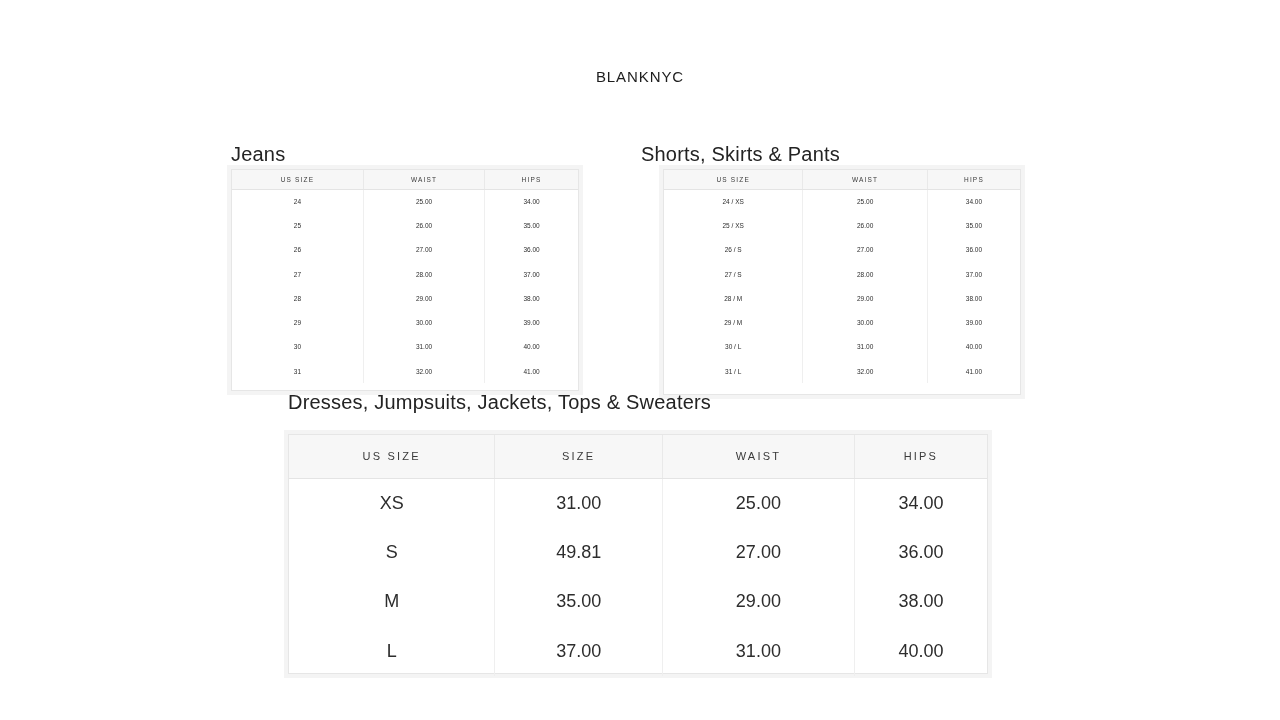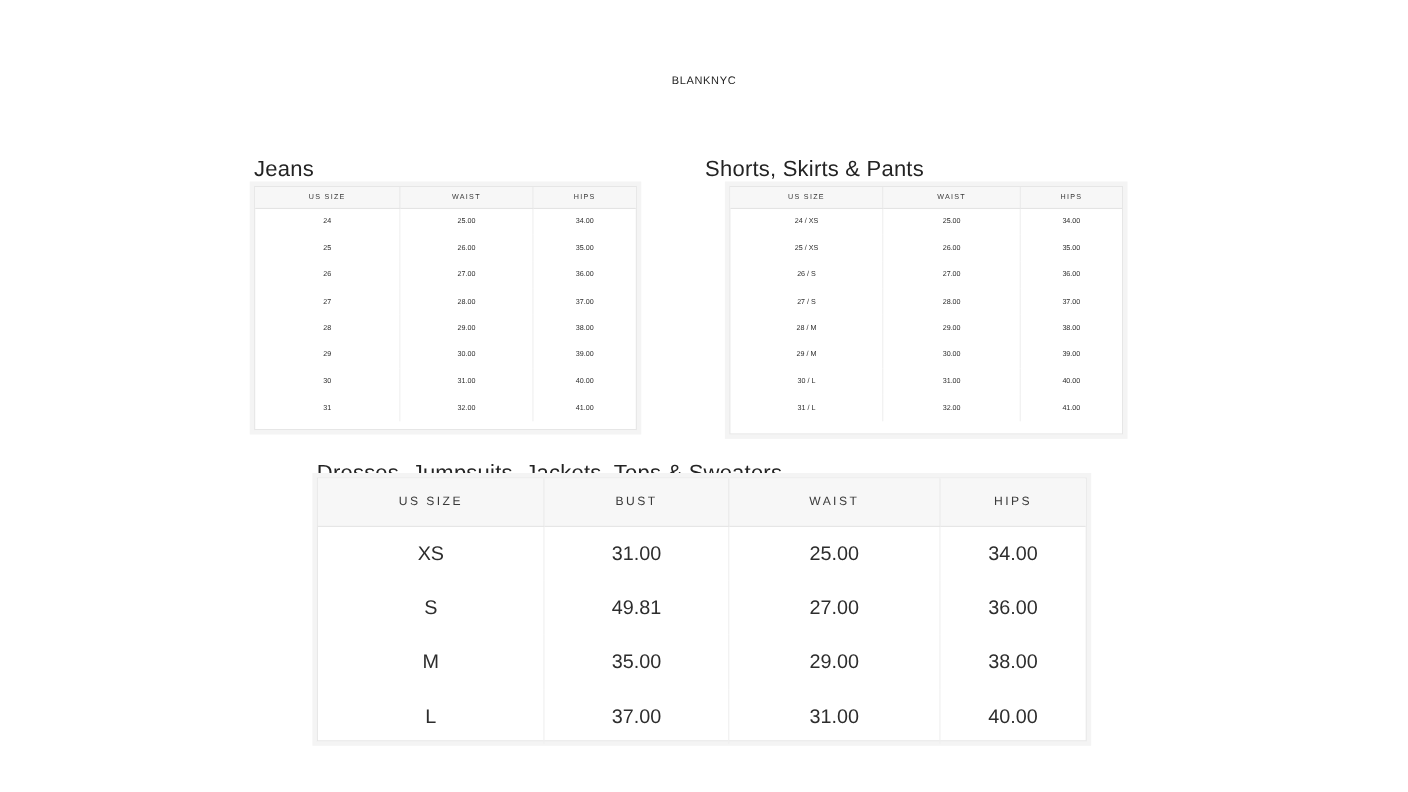--- a/index.html
+++ b/index.html
@@ -19,21 +19,21 @@
     width: 1280px;
     height: 720px;
   }
 
   .brand-title {
     position: absolute;
     top: 68px;
     left: 0;
     width: 1280px;
     text-align: center;
-    font-size: 10px;
+    font-size: 15px;
     letter-spacing: 0.06em;
     color: #1d1d1d;
     font-weight: 400;
   }
 
   
   .card {
     position: absolute;
     background: #ffffff;
     border: 1px solid #e6e6e6;
@@ -85,21 +85,21 @@
   
   #card-jeans { left: 231px; top: 169px; width: 348px; height: 222px; }
   #title-jeans { left: 231px; top: 143px; width: 348px; }
 
   
   #card-shorts { left: 663px; top: 169px; width: 358px; height: 226px; }
   #title-shorts { left: 641px; top: 143px; width: 358px; }
 
   
   #card-dresses { left: 288px; top: 434px; width: 700px; height: 240px; }
-  #title-dresses { left: 288px; top: 391px; width: 700px; margin-top: 28px; }
+  #title-dresses { left: 288px; top: 391px; width: 700px; }
 
   .big th {
     font-size: 11px;
     letter-spacing: 0.2em;
     height: 43px;
     padding: 0;
     color: #2e2e2e;
   }
   .big td {
     font-size: 18px;
@@ -224,21 +224,21 @@
       </tbody>
     </table>
   </div>
 
   <div class="card-title" id="title-dresses">Dresses, Jumpsuits, Jackets, Tops &amp; Sweaters</div>
   <div class="card" id="card-dresses">
     <table class="sz big">
       <thead>
         <tr>
           <th style="width:29.5%">US SIZE</th>
-          <th style="width:24%">BUST</th>
+          <th style="width:24%">SIZE</th>
           <th style="width:27.5%">WAIST</th>
           <th style="width:19%">HIPS</th>
         </tr>
       </thead>
       <tbody>
         <tr>
           <td>XS</td>
           <td>31.00</td>
           <td>25.00</td>
           <td>34.00</td>

